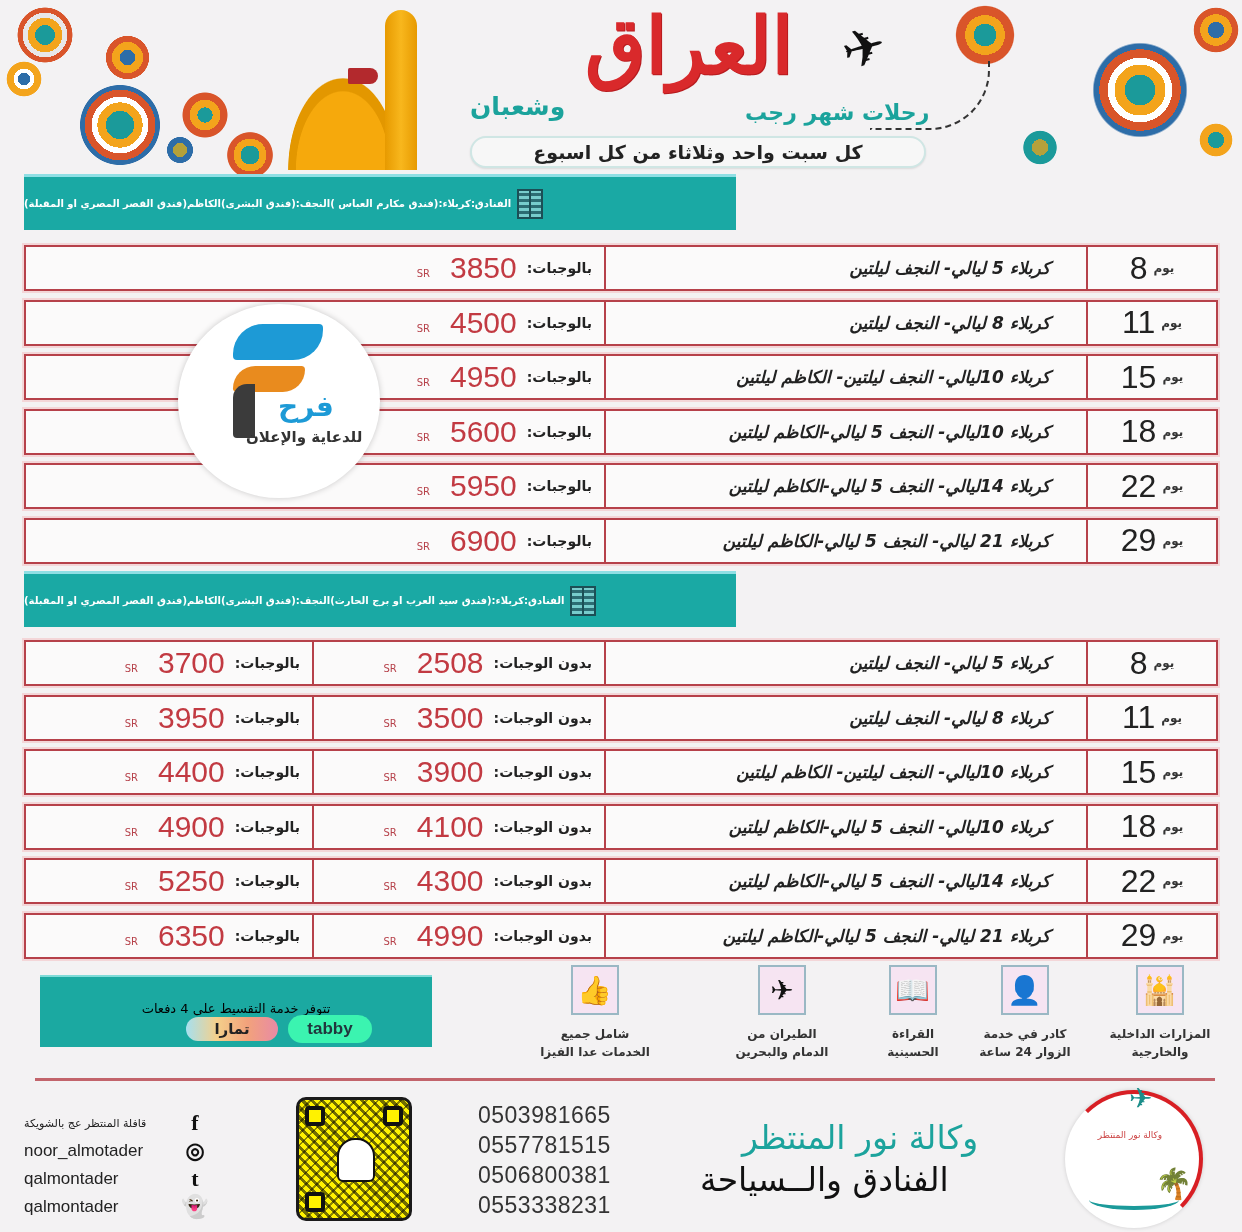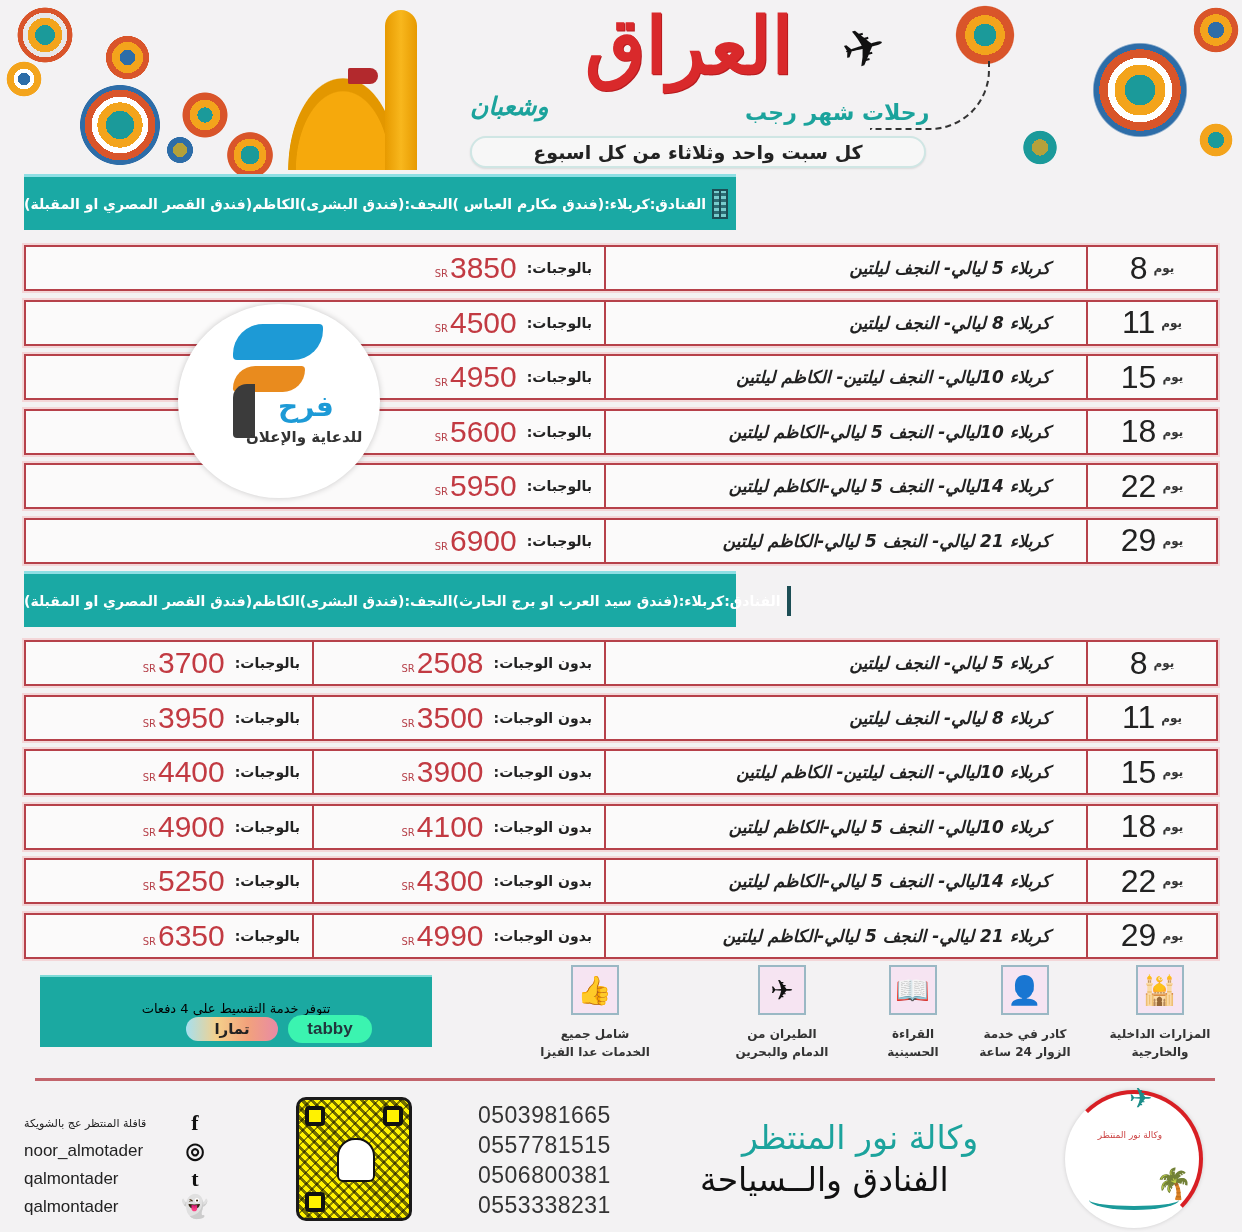--- a/index.html
+++ b/index.html
@@ -21,21 +21,21 @@
     font-size: 78px; color: #d9292b; font-weight: bold;
     direction: rtl; letter-spacing: 2px;
     text-shadow: 1px 1px 0 #b81c1f;
   }
   .subtitle-rajab {
     position: absolute; left: 745px; top: 100px;
     font-size: 22px; font-weight: bold; color: #1ba39c; direction: rtl;
   }
   .subtitle-shaban {
     position: absolute; left: 470px; top: 92px;
-    font-size: 25px; font-weight: bold; color: #1ba39c; direction: rtl; font-style: italic;
+    font-size: 25px; font-weight: bold; color: #1ba39c; direction: rtl;
   }
   .schedule-pill {
     position: absolute; left: 470px; top: 136px; width: 456px; height: 32px;
     border: 2px solid #cfe6e4; border-radius: 18px; background: #f7f7f7;
     box-shadow: 0 1px 2px rgba(0,0,0,0.1);
     font-size: 19px; font-weight: bold; color: #222; direction: rtl;
     text-align: center; line-height: 28px;
   }
   .dash-path {
     position: absolute; left: 870px; top: 60px; width: 120px; height: 70px;
@@ -49,21 +49,21 @@
     display: flex;
   }
   .hotel-bar {
     width: 712px; height: 100%;
     background: #1aa9a4;
     display: flex; align-items: center; justify-content: flex-end;
     padding-right: 8px; direction: rtl;
     border-top: 3px solid #8fdfe4;
   }
   .hotel-bar .txt {
-    color: #fff; font-weight: bold; font-size: 14px; direction: rtl;
+    color: #fff; font-weight: bold; font-size: 10px; direction: rtl;
     white-space: nowrap;
   }
   .hotel-icon {
     width: 26px; height: 30px; margin-left: 6px;
     background: #2c6c73; border: 2px solid #1c4e55;
     background-image:
       linear-gradient(90deg, transparent 45%, #1c4e55 45%, #1c4e55 55%, transparent 55%),
       repeating-linear-gradient(0deg, #7cc 0 3px, #2c6c73 3px 6px);
     display: flex;
   }
@@ -92,21 +92,21 @@
   .days-num { font-size: 32px; color: #222; font-family: "Liberation Sans", sans-serif; }
   .days-unit { font-size: 12px; color: #333; font-weight: bold; }
   .cell-route { width: 482px; justify-content: flex-start; padding-right: 36px; }
   .route-txt { font-size: 17px; font-weight: bold; color: #222; white-space: nowrap; font-style: italic; }
   .cell-price { justify-content: flex-start; padding-right: 12px; gap: 10px; }
   .cell-price.wide { flex: 1; }
   .cell-price.half { width: 292px; }
   .cell-price.rest { flex: 1; }
   .price-label { font-size: 14px; font-weight: bold; color: #222; white-space: nowrap; }
   .price-wrap { display: flex; align-items: flex-end; direction: ltr; }
-  .price-cur { font-size: 10px; color: #b6414a; margin-right: 2px; margin-bottom: 4px; }
+  .price-cur { font-size: 10px; color: #b6414a; margin-right: 20px; margin-bottom: 4px; }
   .price-val { font-size: 30px; color: #c23a42; font-family: "Liberation Sans", sans-serif; line-height: 1; }
 
   
   .watermark {
     position: absolute; left: 178px; top: 304px; width: 202px; height: 194px;
     border-radius: 50%; background: #fff;
     box-shadow: 0 0 6px rgba(0,0,0,0.2);
     text-align: right;
   }
   .wm-f-blue { position: absolute; left: 55px; top: 20px; width: 90px; height: 36px; background: #1d9ad6; border-radius: 30px 4px 30px 4px; }

